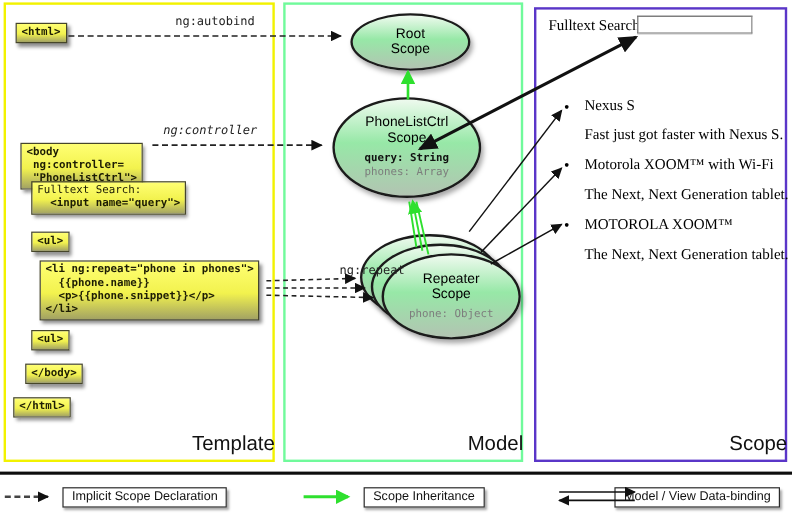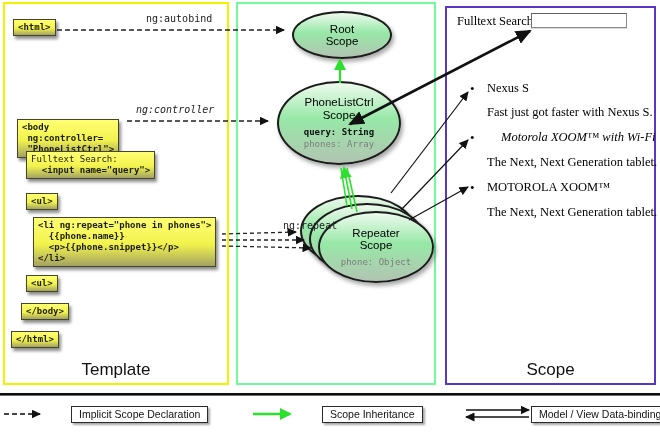--- a/index.html
+++ b/index.html
@@ -2,21 +2,21 @@
 <html><head>
 <meta charset="utf-8">
 <style>
   html,body{margin:0;padding:0;background:#fff;}
   #stage{position:relative;width:660px;height:435px;background:#fff;overflow:hidden;
          font-family:"Liberation Sans",sans-serif;}
   .panel{position:absolute;background:#fff;}
   #template-panel{left:3px;top:2px;width:222px;height:379px;border:2px solid #f2f200;}
   #model-panel{left:236px;top:2px;width:196px;height:379px;border:2px solid #70fa9b;}
   #view-panel{left:445px;top:6px;width:207px;height:375px;border:2px solid #5a36c8;}
-  .panel-title{position:absolute;font:17px/20px "Liberation Sans",sans-serif;color:#111;text-align:center;}
+  .panel-title{position:absolute;font:17px/20px "Liberation Sans",sans-serif;color:#111;text-align:right;}
   #template-title{left:3px;top:360px;width:226px;}
   #model-title{left:236px;top:360px;width:200px;}
   #view-title{left:445px;top:360px;width:211px;}
 
   .code-box{position:absolute;font:700 9px/11px "DejaVu Sans Mono",monospace;color:#1c1c04;
     background:linear-gradient(180deg,#ffff73 0%,#f2f24e 55%,#a3a363 100%);
     border:1px solid #46462a;box-shadow:2px 3px 3px rgba(0,0,0,.45);
     padding:2px 4px;white-space:pre;}
   .code-box .thin{font-weight:400;}
 
@@ -31,21 +31,21 @@
   .ng-label{position:absolute;font:400 10px/12px "DejaVu Sans Mono",monospace;color:#222;}
 
   .view-text{position:absolute;font:12.5px/14px "Liberation Serif",serif;color:#000;white-space:nowrap;}
   .bullet{position:absolute;font:13px/13px "Liberation Serif",serif;color:#000;}
   #search-input{position:absolute;left:531px;top:13px;width:90px;height:13px;
     border:1px solid #8a8a8a;border-top-color:#5f5f5f;border-left-color:#6f6f6f;
     box-shadow:0 1px 0 rgba(0,0,0,.15);font:11px "Liberation Serif",serif;padding:0 2px;}
 
   .legend-box{position:absolute;top:406px;background:#fff;border:1.5px solid #2b2b2b;
     box-shadow:1.5px 2px 2px rgba(0,0,0,.35);font:10.5px/13px "Liberation Sans",sans-serif;
-    color:#111;padding:1px 7px;white-space:nowrap;margin-left:19px;}
+    color:#111;padding:1px 7px;white-space:nowrap;}
 
   #arrows{position:absolute;left:0;top:0;width:660px;height:435px;pointer-events:none;}
 </style>
 </head>
 <body>
 
 <div id="stage">
 
   <div class="panel" id="template-panel"></div>
   <div class="panel" id="model-panel"></div>
@@ -87,28 +87,29 @@
   <div class="ng-label" style="left:237px;top:220px;padding-left:46px;">ng:repeat</div>
 
   <div class="view-text" style="left:457px;top:14px;">Fulltext Search:</div>
   <input id="search-input" type="text" style="">
 
   <span class="bullet" style="left:470px;top:82px;">•</span>
   <div class="view-text" style="left:487px;top:81px;">Nexus S</div>
   <div class="view-text" style="left:487px;top:105px;">Fast just got faster with Nexus S.</div>
 
   <span class="bullet" style="left:470px;top:131px;">•</span>
-  <div class="view-text" style="left:501px;top:130px;font-style:italic;">Motorola XOOM™ with Wi-Fi</div>
+  <div class="view-text" style="left:487px;top:130px;">Motorola XOOM™ with Wi-Fi</div>
   <div class="view-text" style="left:487px;top:155px;">The Next, Next Generation tablet.</div>
 
   <span class="bullet" style="left:470px;top:181px;">•</span>
   <div class="view-text" style="left:487px;top:180px;">MOTOROLA XOOM™</div>
   <div class="view-text" style="left:487px;top:205px;">The Next, Next Generation tablet.</div>
 
   <div class="panel-title" id="template-title">Template</div>
+  <div class="panel-title" id="model-title">Model</div>
   <div class="panel-title" id="view-title">Scope</div>
 
   <div class="legend-box" style="left:52px;">Implicit Scope Declaration</div>
   <div class="legend-box" style="left:512px;">Model / View Data-binding</div>
   <div class="legend-box" style="left:303px;">Scope Inheritance</div>
 
   <svg id="arrows" viewBox="0 0 660 435" xmlns="http://www.w3.org/2000/svg">
     <defs>
       <marker id="mS" markerUnits="userSpaceOnUse" markerWidth="10" markerHeight="9" refX="8.5" refY="4.5" orient="auto">
           <path d="M0,0 L9.5,4.5 L0,9 z" fill="#111"></path>

